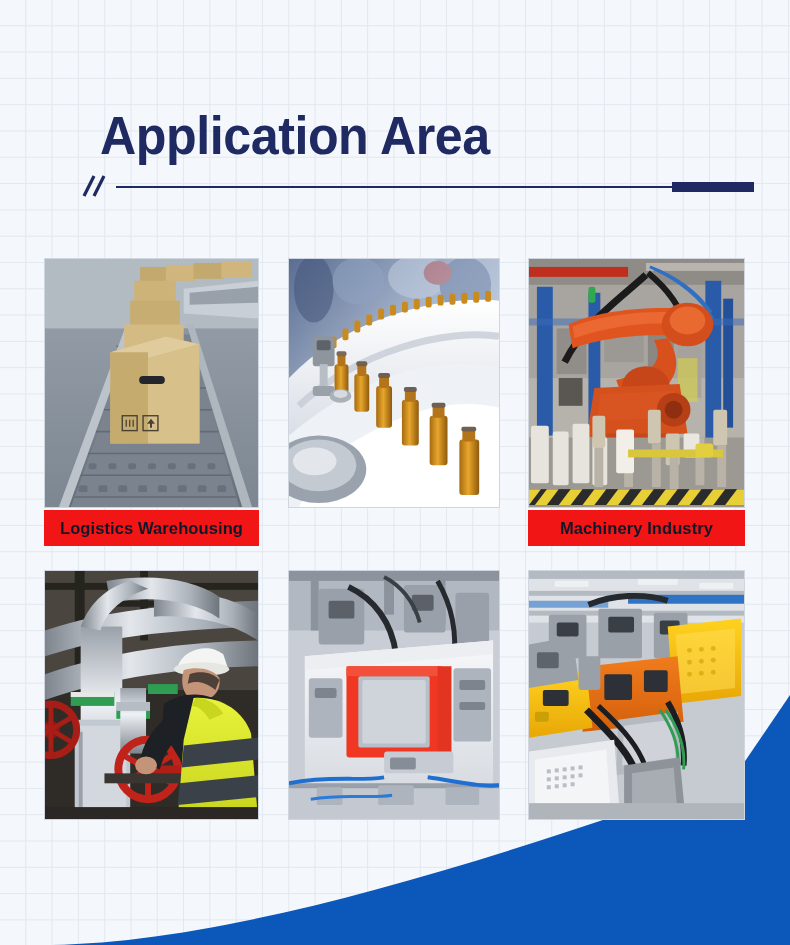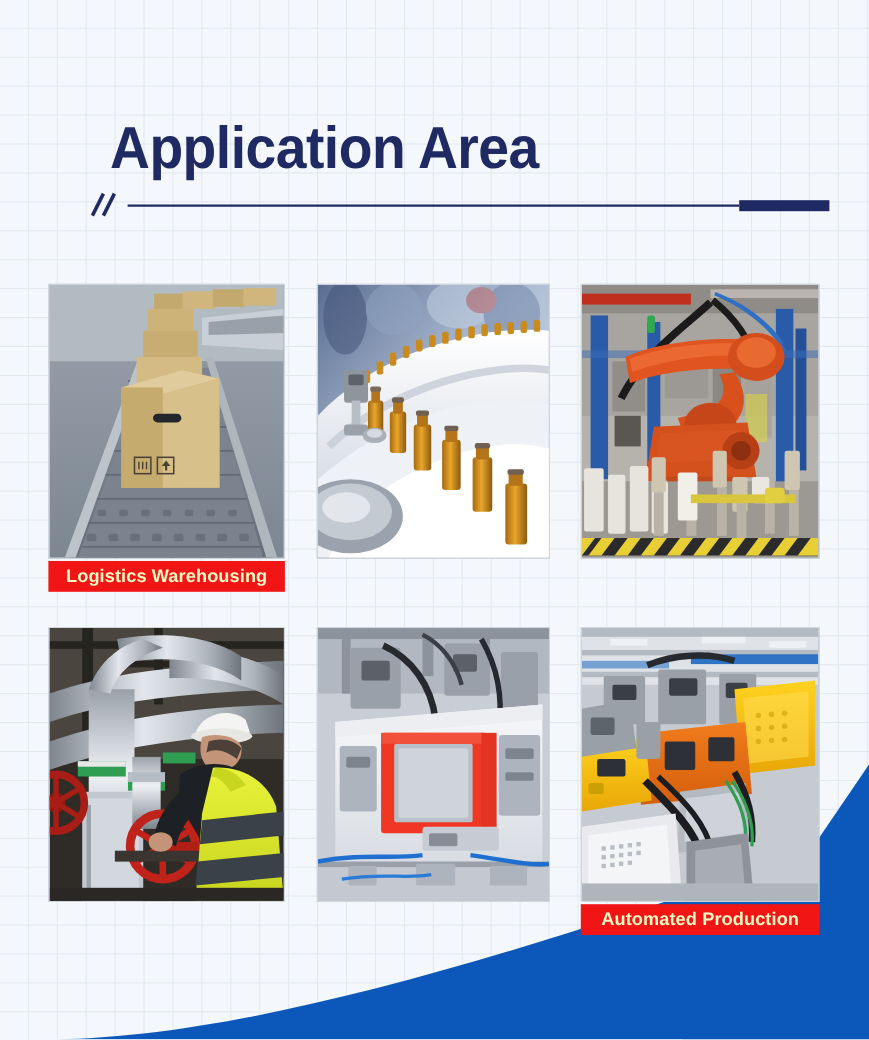--- a/index.html
+++ b/index.html
@@ -40,22 +40,22 @@
 
   
   #cards { position:absolute; left:0; top:0; width:790px; height:945px; z-index:4; }
   .card { position:absolute; width:215px; }
   .card-photo {
     position:relative; width:100%; height:250px;
     border:1px solid #cfd6e0; overflow:hidden; background:#b9c0c8;
   }
   .card-photo svg { display:block; width:100%; height:100%; }
   .card-label {
-    position:absolute; left:0; width:100%; height:28px;
-    background:#f21515; color:#fef9c3;
+    position:absolute; left:0; width:100%; height:36px;
+    background:#f21515; color:#0f172a;
     display:flex; align-items:center; justify-content:center;
     font-size:16.5px; font-weight:bold; letter-spacing:0.1px;
     white-space:nowrap;
   }
   .card.c1 { left:44px; top:258px; }
   .card.c2 { left:288px; top:258px; width:212px; }
   .card.c3 { left:528px; top:258px; width:217px; }
   .card.c4 { left:44px; top:570px; }
   .card.c5 { left:288px; top:570px; width:212px; }
   .card.c6 { left:528px; top:570px; width:217px; }
@@ -365,20 +365,21 @@
             <path d="M 66 232 l 12 0 l -12 16 l -12 0 Z"></path>
           <path d="M 90 232 l 12 0 l -12 16 l -12 0 Z"></path>
             <path d="M 114 232 l 12 0 l -12 16 l -12 0 Z"></path>
           <path d="M 138 232 l 12 0 l -12 16 l -12 0 Z"></path>
             <path d="M 162 232 l 12 0 l -12 16 l -12 0 Z"></path>
           <path d="M 186 232 l 12 0 l -12 16 l -12 0 Z"></path>
             <path d="M 210 232 l 7 0 l 0 16 l -19 0 Z"></path>
         </g>
       </svg>
     </div>
+    <div class="card-label">Machinery Industry</div>
   </div>
 
   <div class="card c4">
     <div class="card-photo">
       <svg viewBox="0 0 215 250" preserveAspectRatio="none">
         <defs>
           <linearGradient id="g4pipe" x1="0" y1="0" x2="1" y2="0">
             <stop offset="0" stop-color="#7e858d"></stop>
               <stop offset="0.4" stop-color="#e3e7ec"></stop>
             <stop offset="0.75" stop-color="#aab1b9"></stop>
@@ -642,16 +643,15 @@
           <rect x="34" y="214" width="4" height="4"></rect>
             <rect x="42" y="213" width="4" height="4"></rect>
         </g>
 
         <path d="M 96 196 L 152 188 L 158 250 L 96 250 Z" fill="#8e939a"></path>
         <path d="M 104 204 L 146 198 L 150 244 L 104 248 Z" fill="#a8adb4"></path>
 
         <rect x="0" y="234" width="217" height="16" fill="#b0b5bc"></rect>
       </svg>
     </div>
-    <div class="card-label">Automated Production</div>
   </div>
 
 </div>
 
 </body></html>

